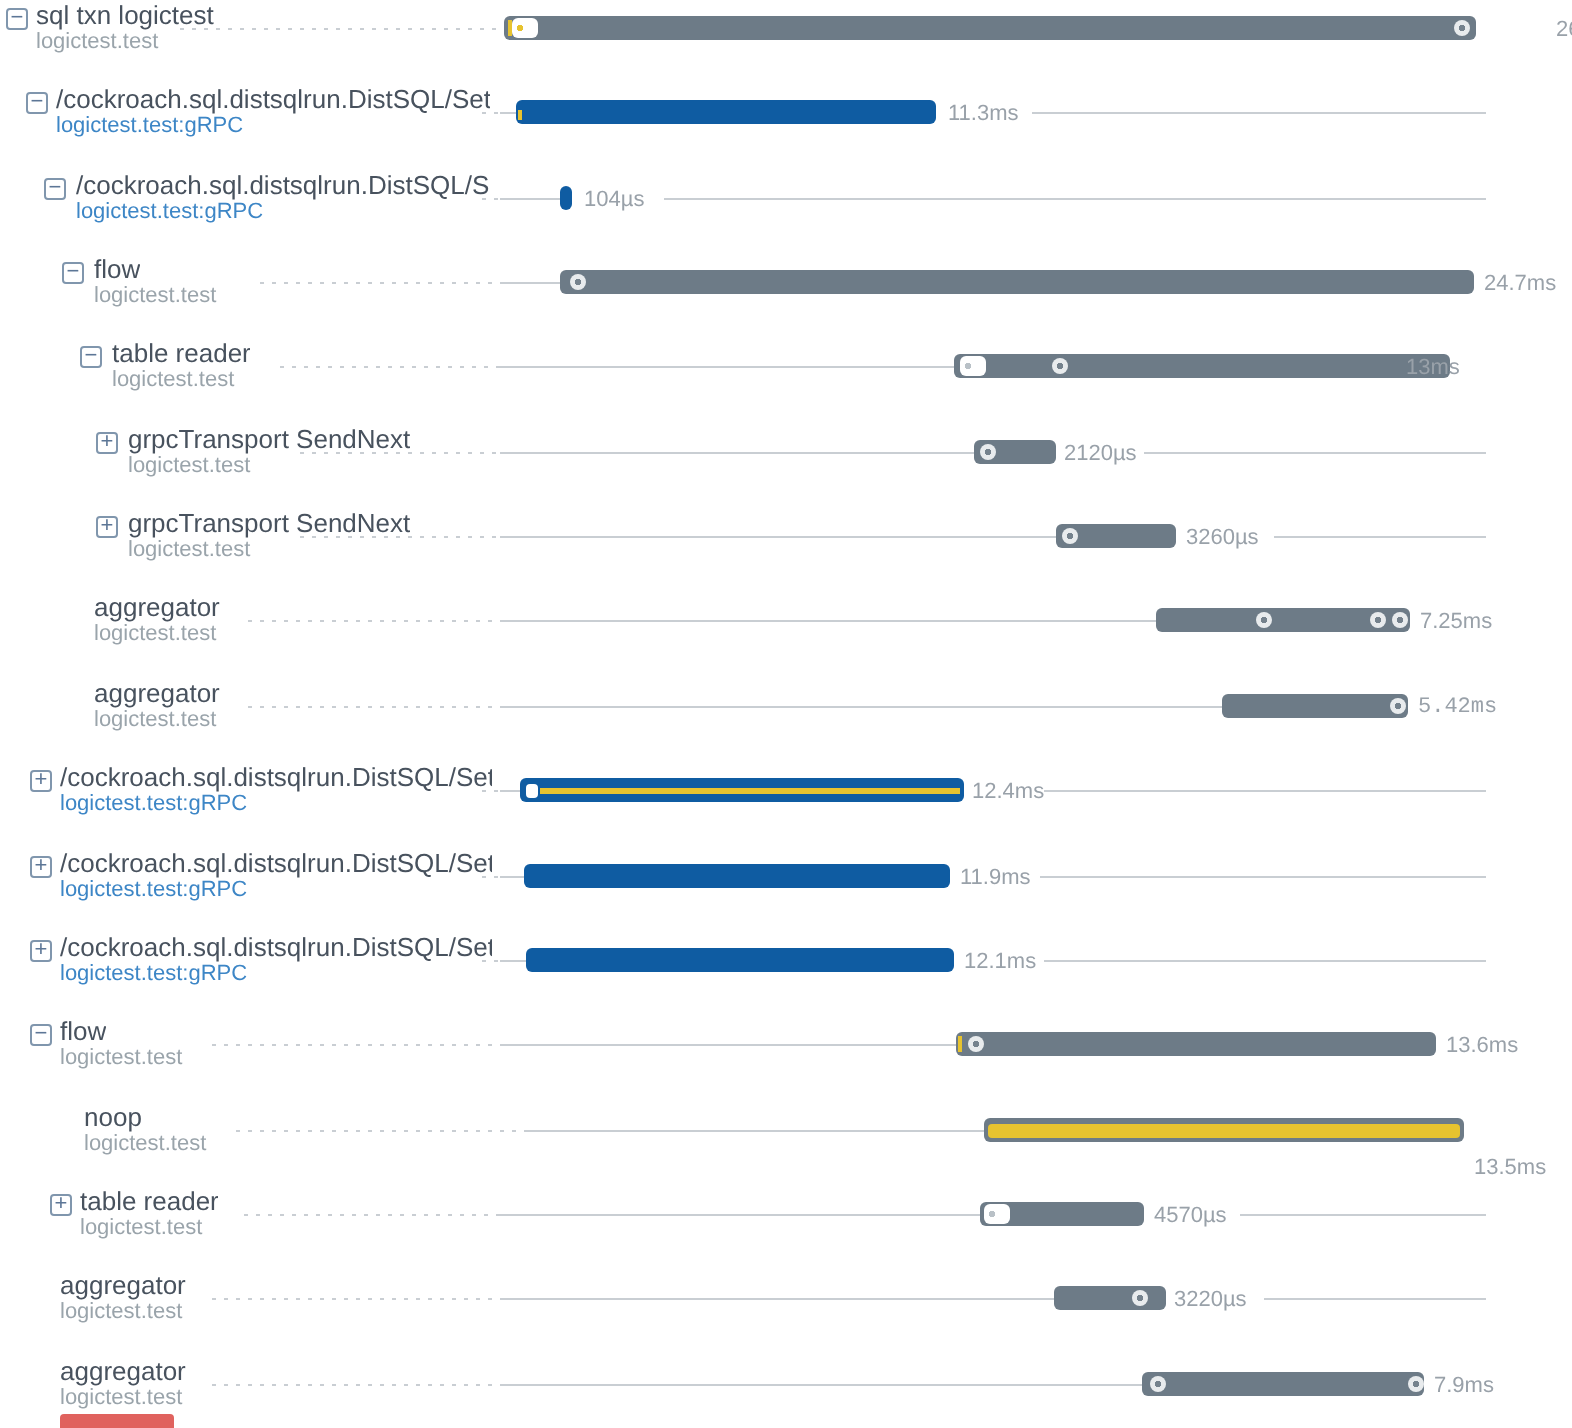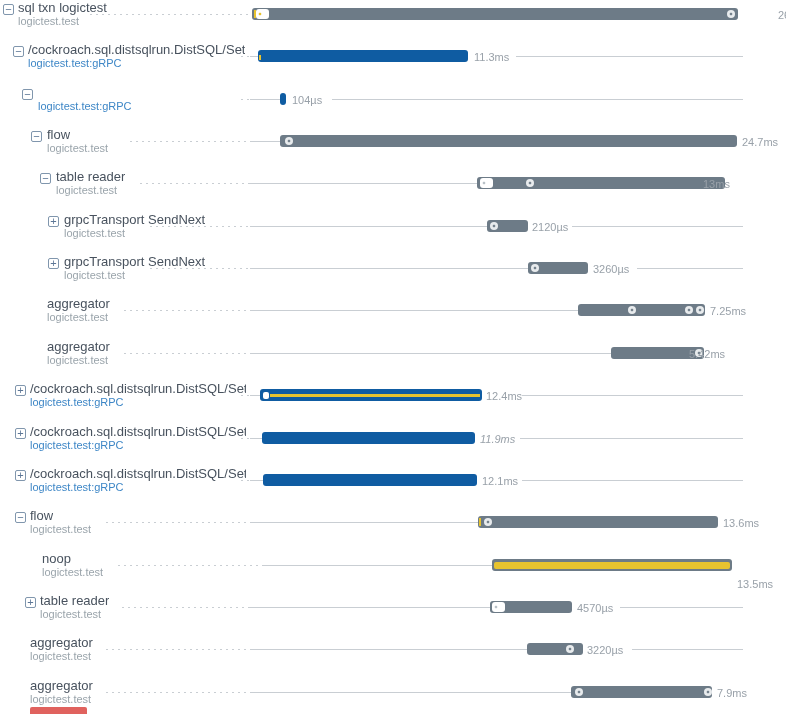--- a/index.html
+++ b/index.html
@@ -72,20 +72,21 @@
       <div class="subtitle link" style="left: 28px;">logictest.test:gRPC</div>
       <div class="leader" style="left: 241px; width: 9px;"></div>
       <div class="tline" style="left: 250px; width: 8px;"></div>
       <div class="tline" style="left: 516px; width: 227px;"></div>
       <div class="bar blue" style="left: 258px; width: 210px;"></div>
       <div class="tick-small" style="left: 259px;"></div>
       <div class="duration" style="left: 474px;">11.3ms</div>
     </div>
     <div class="row" style="left: 0px; top: 86px;">
       <div class="expander" style="left: 22px;">−</div>
+      <div class="title" style="left: 38px; max-width: 208px;">/cockroach.sql.distsqlrun.DistSQL/S</div>
       <div class="subtitle link" style="left: 38px;">logictest.test:gRPC</div>
       <div class="leader" style="left: 241px; width: 9px;"></div>
       <div class="tline" style="left: 250px; width: 30px;"></div>
       <div class="tline" style="left: 332px; width: 411px;"></div>
       <div class="bar blue" style="left: 280px; width: 6px;"></div>
       <div class="duration" style="left: 292px;">104µs</div>
     </div>
     <div class="row" style="left: 0px; top: 128px;">
       <div class="expander" style="left: 31px;">−</div>
       <div class="title" style="left: 47px; max-width: 199px;">flow</div>
@@ -140,21 +141,21 @@
       <div class="dot" style="left: 696px;"></div>
       <div class="duration" style="left: 710px;">7.25ms</div>
     </div>
     <div class="row" style="left: 0px; top: 340px;">
       <div class="title" style="left: 47px; max-width: 199px;">aggregator</div>
       <div class="subtitle" style="left: 47px;">logictest.test</div>
       <div class="leader" style="left: 124px; width: 126px;"></div>
       <div class="tline" style="left: 250px; width: 361px;"></div>
       <div class="bar gray" style="left: 611px; width: 93px;"></div>
       <div class="dot" style="left: 695px;"></div>
-      <div class="duration" style="left: 689px;">5.42ms</div>
+      <div class="duration" style="left: 709px; font-family: Liberation Mono, monospace;">5.42ms</div>
     </div>
     <div class="row" style="left: 0px; top: 382px;">
       <div class="expander" style="left: 15px;">+</div>
       <div class="title" style="left: 30px; max-width: 216px;">/cockroach.sql.distsqlrun.DistSQL/Set</div>
       <div class="subtitle link" style="left: 30px;">logictest.test:gRPC</div>
       <div class="leader" style="left: 241px; width: 9px;"></div>
       <div class="tline" style="left: 250px; width: 10px;"></div>
       <div class="tline" style="left: 522px; width: 221px;"></div>
       <div class="bar blue" style="left: 260px; width: 222px;"></div>
       <div class="notch" style="left: 263px;"></div>
@@ -162,21 +163,21 @@
       <div class="duration" style="left: 486px;">12.4ms</div>
     </div>
     <div class="row" style="left: 0px; top: 425px;">
       <div class="expander" style="left: 15px;">+</div>
       <div class="title" style="left: 30px; max-width: 216px;">/cockroach.sql.distsqlrun.DistSQL/Set</div>
       <div class="subtitle link" style="left: 30px;">logictest.test:gRPC</div>
       <div class="leader" style="left: 241px; width: 9px;"></div>
       <div class="tline" style="left: 250px; width: 12px;"></div>
       <div class="tline" style="left: 520px; width: 223px;"></div>
       <div class="bar blue" style="left: 262px; width: 213px;"></div>
-      <div class="duration" style="left: 480px; font-style: italic;">11.9ms</div>
+      <div class="duration" style="left: 480px;">11.9ms</div>
     </div>
     <div class="row" style="left: 0px; top: 467px;">
       <div class="expander" style="left: 15px;">+</div>
       <div class="title" style="left: 30px; max-width: 216px;">/cockroach.sql.distsqlrun.DistSQL/Set</div>
       <div class="subtitle link" style="left: 30px;">logictest.test:gRPC</div>
       <div class="leader" style="left: 241px; width: 9px;"></div>
       <div class="tline" style="left: 250px; width: 13px;"></div>
       <div class="tline" style="left: 522px; width: 221px;"></div>
       <div class="bar blue" style="left: 263px; width: 214px;"></div>
       <div class="duration" style="left: 482px;">12.1ms</div>

